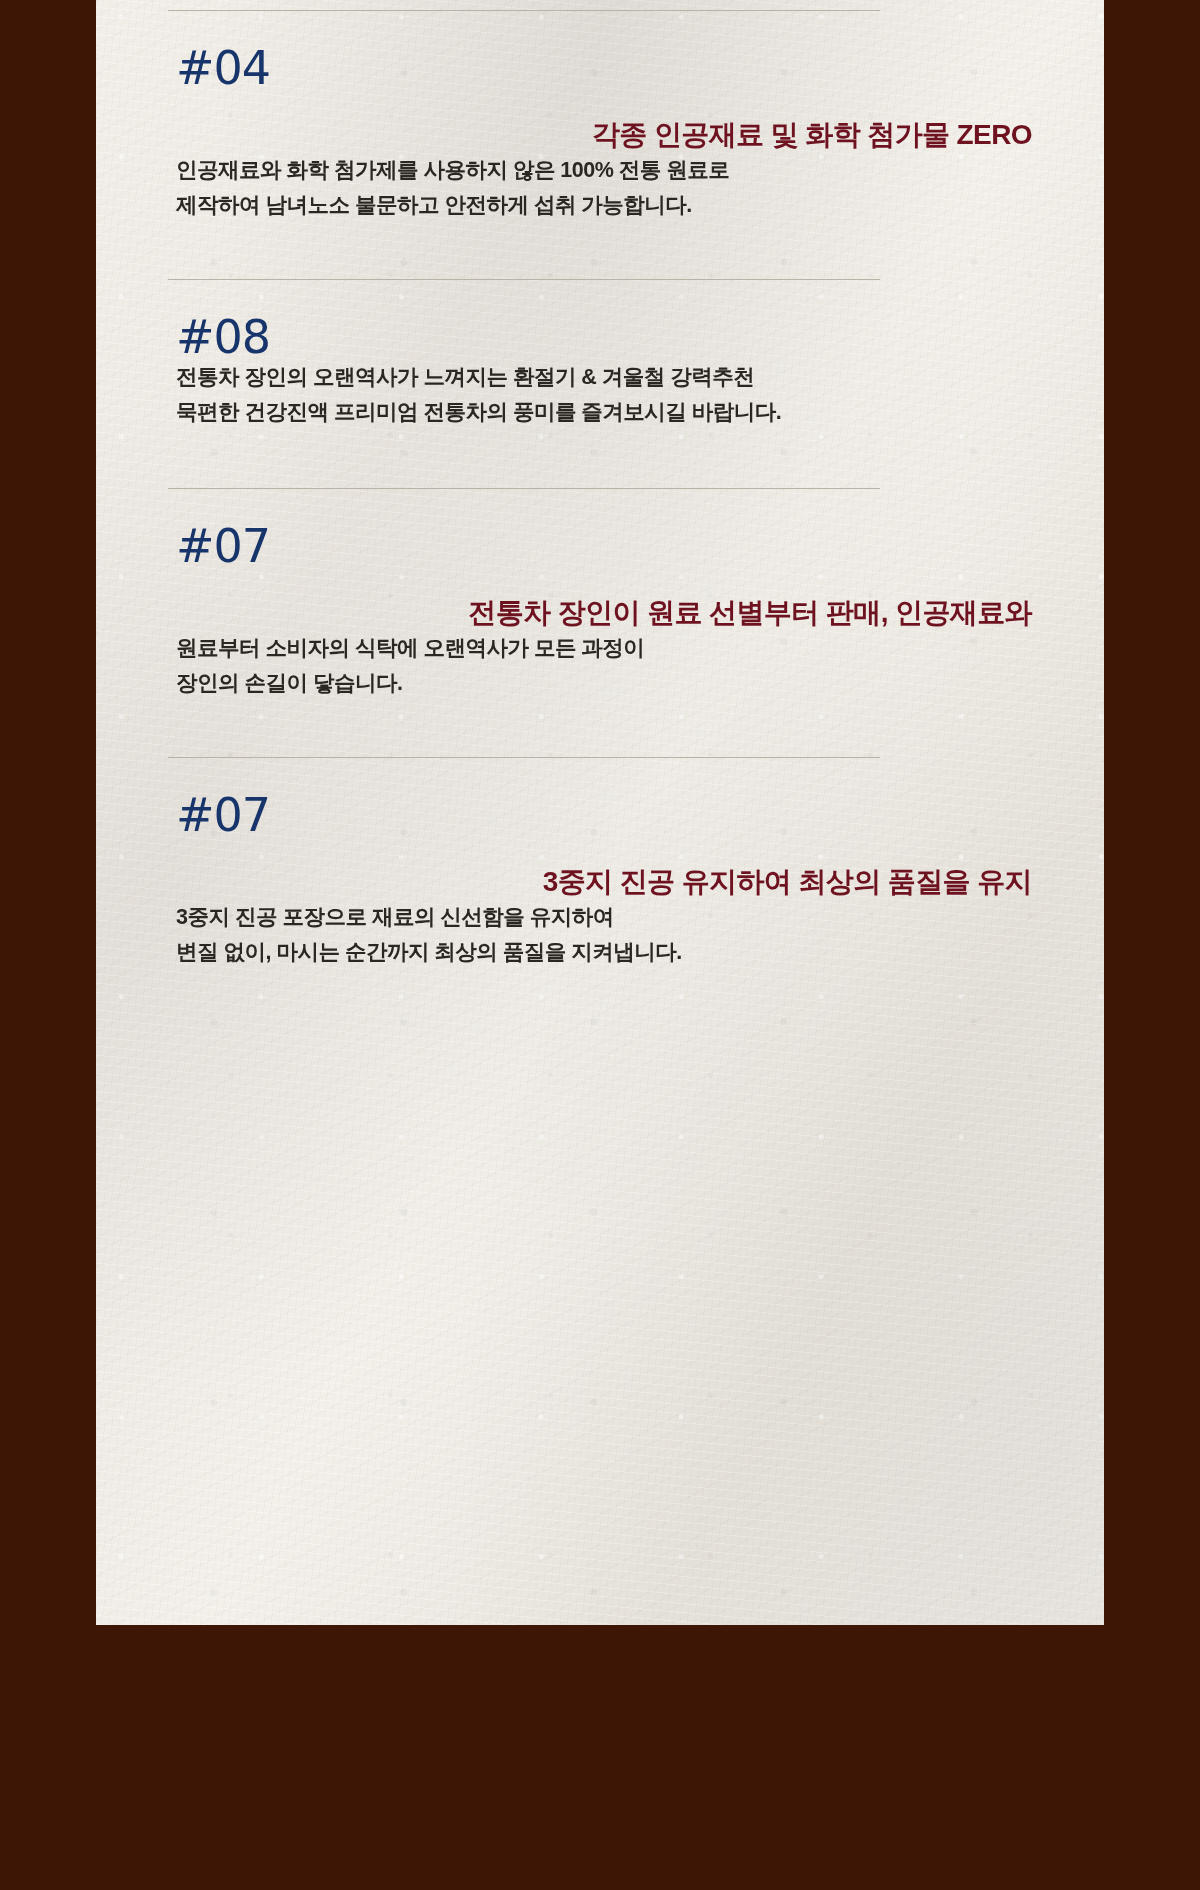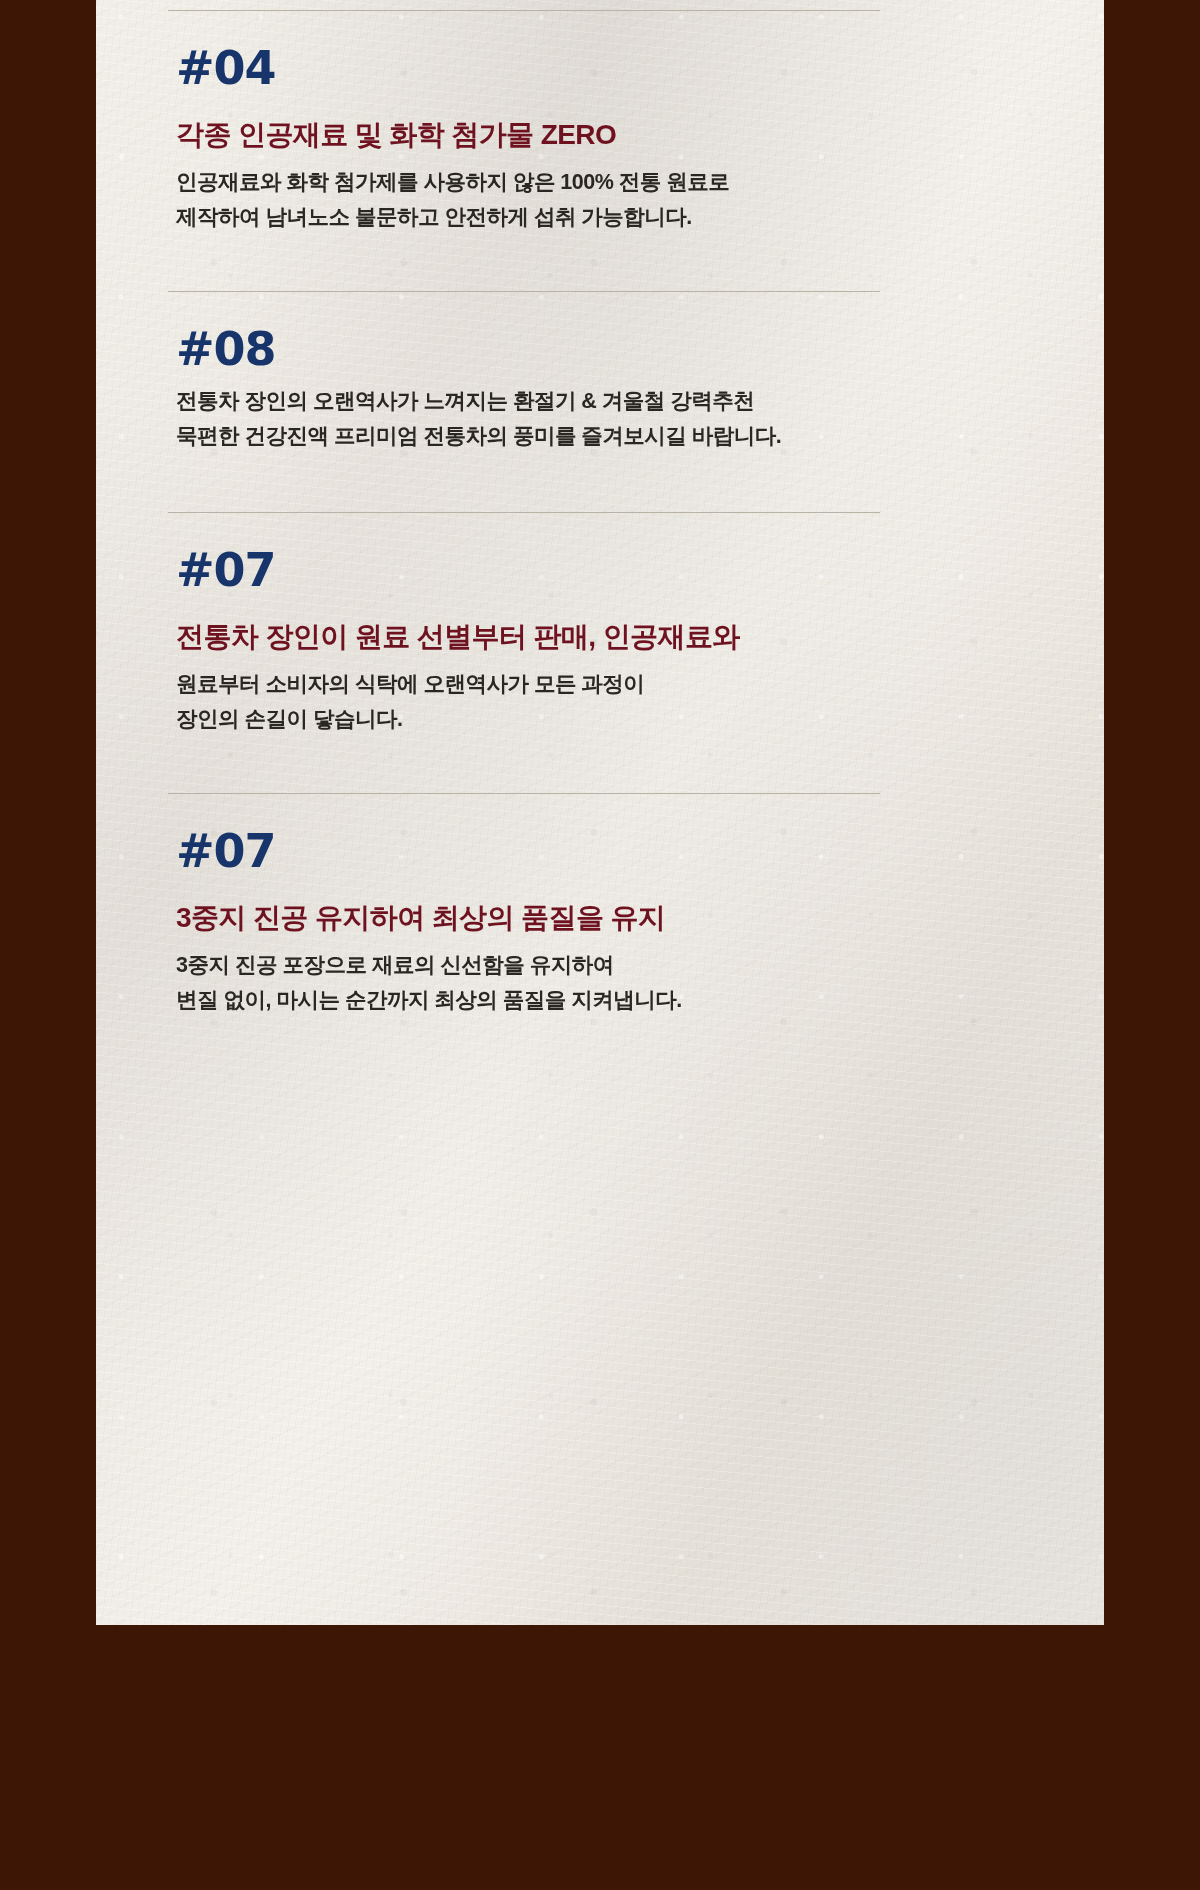--- a/index.html
+++ b/index.html
@@ -73,44 +73,45 @@
   .divider.top {
     margin-top: 10px;
   }
 
   
   .section {
     padding-top: 34px;
   }
   .num {
     font-family: "DejaVu Sans", sans-serif;
-    font-weight: 700;
+    font-weight: 400;
     font-size: 46px;
     letter-spacing: -1px;
     color: #17356b;
     line-height: 1;
     margin: 0 0 0 8px;
   }
   .headline {
     font-family: "Liberation Sans", sans-serif;
     font-weight: 700;
     font-size: 28px;
     letter-spacing: -0.6px;
     color: #6e1220;
     line-height: 1.3;
     margin: 26px 0 0 8px;
+    text-align: right;
   }
   .body-text {
     font-family: "Liberation Sans", sans-serif;
     font-weight: 700;
     font-size: 21.5px;
     letter-spacing: -0.5px;
     color: #2a2723;
     line-height: 1.62;
-    margin: 12px 0 0 8px;
+    margin: 0 0 0 8px;
     white-space: pre-line;
   }
 
   .gap-after-04 { height: 56px; }
   .gap-after-05 { height: 58px; }
   .gap-after-06 { height: 56px; }
 
   
   .panel-tail { height: 300px; }
 </style>

